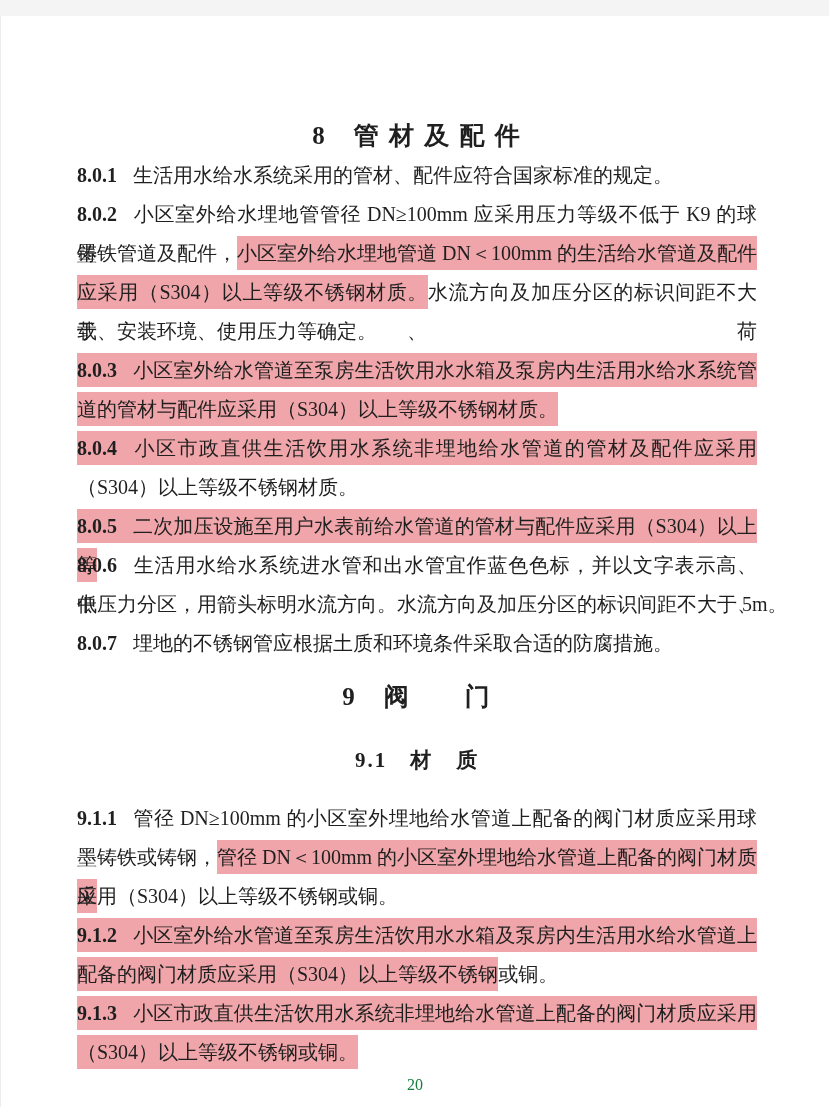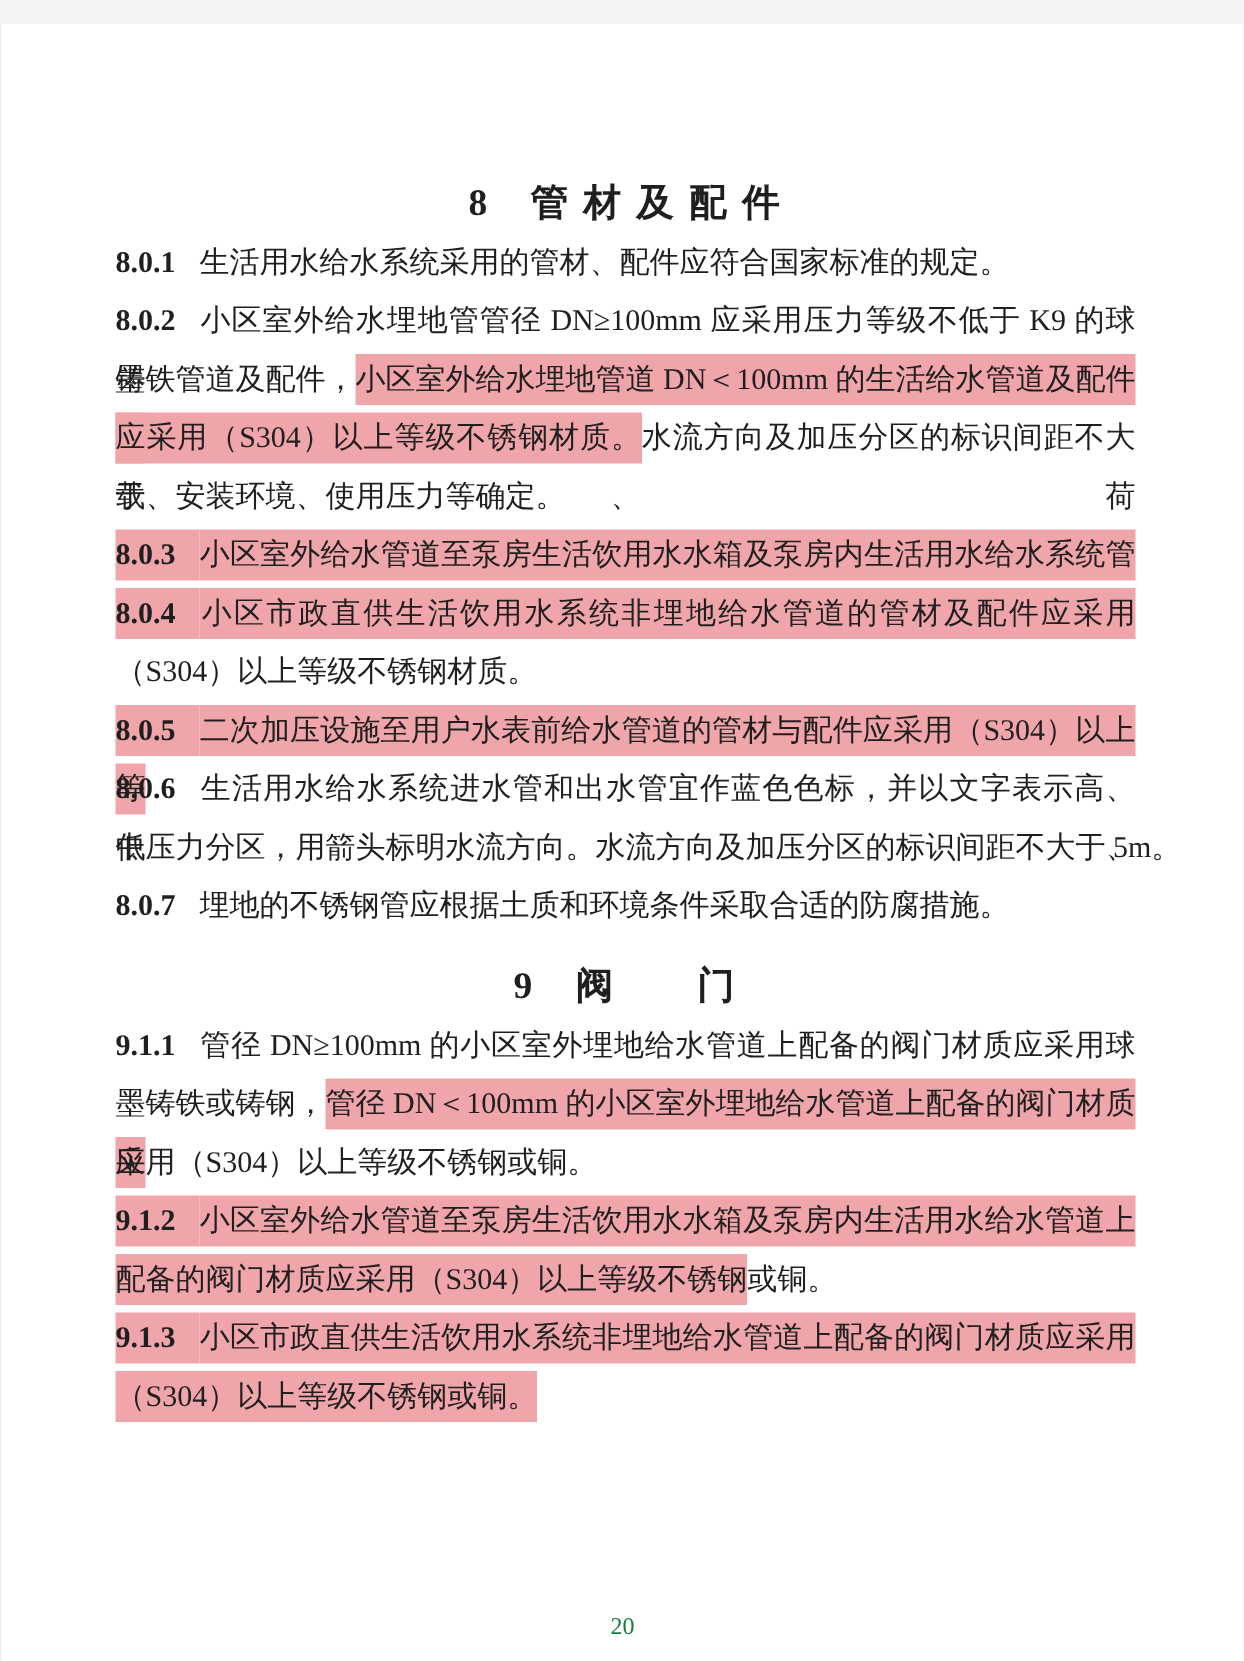--- a/index.html
+++ b/index.html
@@ -79,36 +79,38 @@
         <div class="line"><span class="num ">8.0.1</span><span class="">生活用水给水系统采用的管材、配件应符合国家标准的规定。</span></div>
       </div>
       <div class="para">
         <div class="line just"><span class="num ">8.0.2</span><span class="">小区室外给水埋地管管径 DN≥100mm 应采用压力等级不低于 K9 的球墨</span></div>
         <div class="line just"><span class="">铸铁管道及配件，</span><span class="hl">小区室外给水埋地管道 DN＜100mm 的生活给水管道及配件均</span></div>
         <div class="line just"><span class="hl">应采用（S304）以上等级不锈钢材质。</span><span class="">水流方向及加压分区的标识间距不大于、荷</span></div>
         <div class="line"><span class="">载、安装环境、使用压力等确定。</span></div>
       </div>
       <div class="para">
         <div class="line just"><span class="num hl">8.0.3</span><span class="hl">小区室外给水管道至泵房生活饮用水水箱及泵房内生活用水给水系统管</span></div>
+        <div class="line"><span class="hl">道的管材与配件应采用（S304）以上等级不锈钢材质。</span></div>
       </div>
       <div class="para">
         <div class="line just"><span class="num hl">8.0.4</span><span class="hl">小区市政直供生活饮用水系统非埋地给水管道的管材及配件应采用</span></div>
         <div class="line"><span class="">（S304）以上等级不锈钢材质。</span></div>
       </div>
       <div class="para">
         <div class="line just"><span class="num hl">8.0.5</span><span class="hl">二次加压设施至用户水表前给水管道的管材与配件应采用（S304）以上等</span></div>
       </div>
       <div class="para">
         <div class="line just"><span class="num ">8.0.6</span><span class="">生活用水给水系统进水管和出水管宜作蓝色色标，并以文字表示高、中、</span></div>
         <div class="line"><span class="">低压力分区，用箭头标明水流方向。水流方向及加压分区的标识间距不大于 5m。</span></div>
       </div>
       <div class="para">
         <div class="line"><span class="num ">8.0.7</span><span class="">埋地的不锈钢管应根据土质和环境条件采取合适的防腐措施。</span></div>
       </div>
       <div class="chapter ch9">9　阀　　门</div>
+      <div class="sub">9.1　材　质</div>
       <div class="para">
         <div class="line just"><span class="num ">9.1.1</span><span class="">管径 DN≥100mm 的小区室外埋地给水管道上配备的阀门材质应采用球</span></div>
         <div class="line just"><span class="">墨铸铁或铸钢，</span><span class="hl">管径 DN＜100mm 的小区室外埋地给水管道上配备的阀门材质应</span></div>
         <div class="line"><span class="">采用（S304）以上等级不锈钢或铜。</span></div>
       </div>
       <div class="para">
         <div class="line just"><span class="num hl">9.1.2</span><span class="hl">小区室外给水管道至泵房生活饮用水水箱及泵房内生活用水给水管道上</span></div>
         <div class="line"><span class="hl">配备的阀门材质应采用（S304）以上等级不锈钢</span><span class="">或铜。</span></div>
       </div>
       <div class="para">

